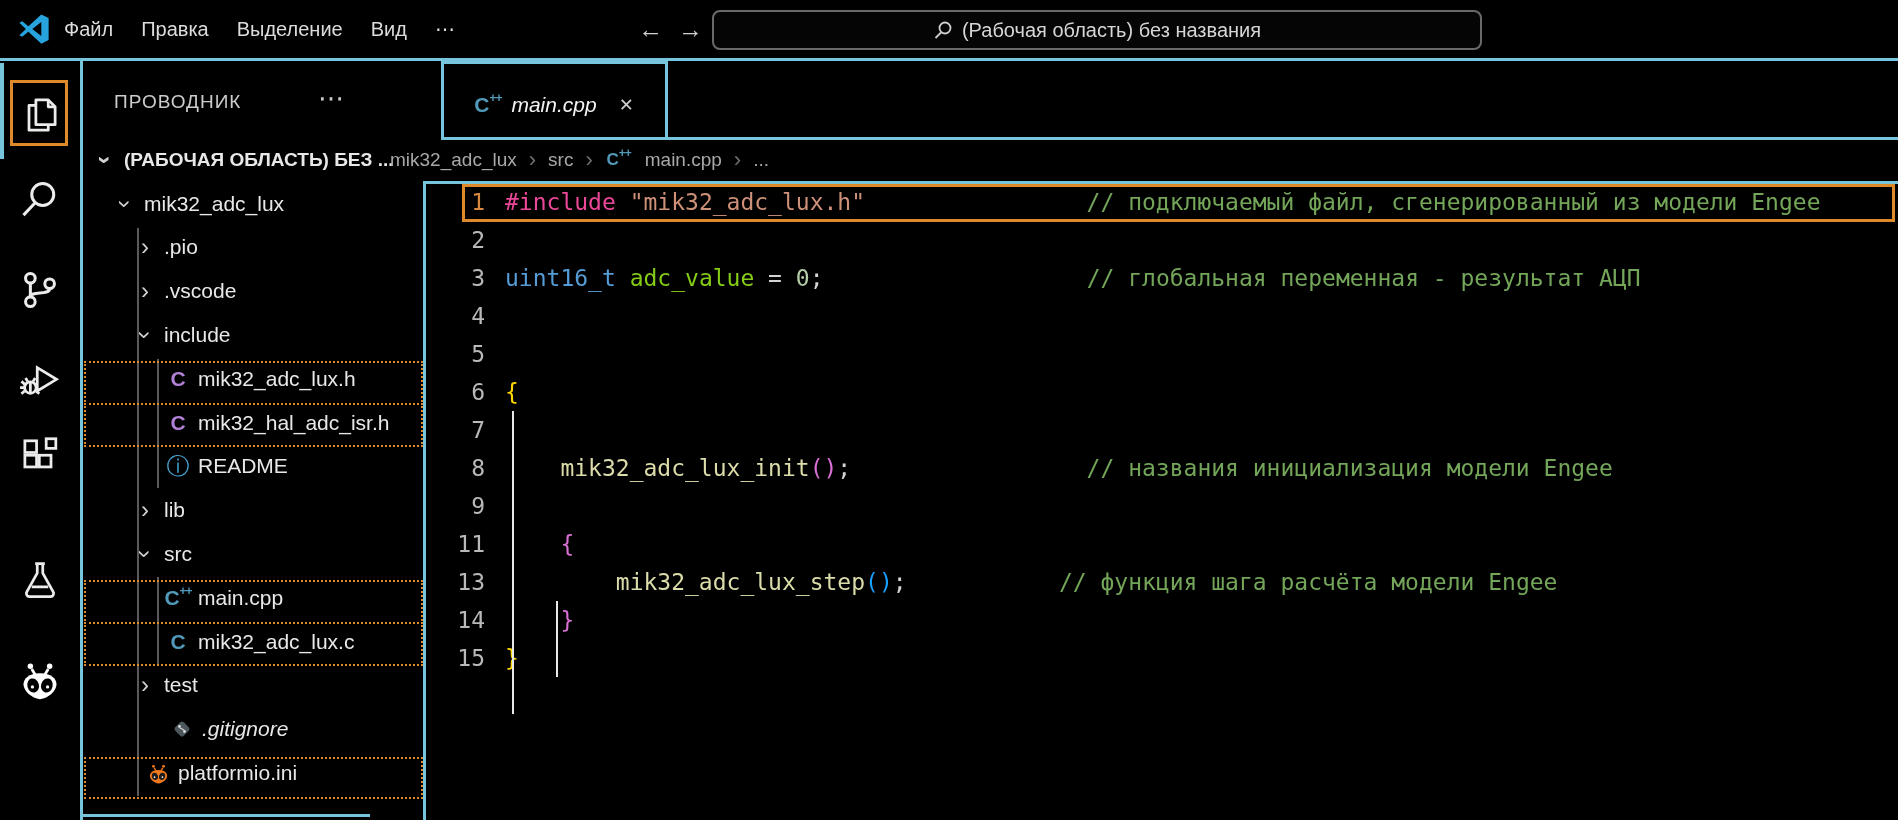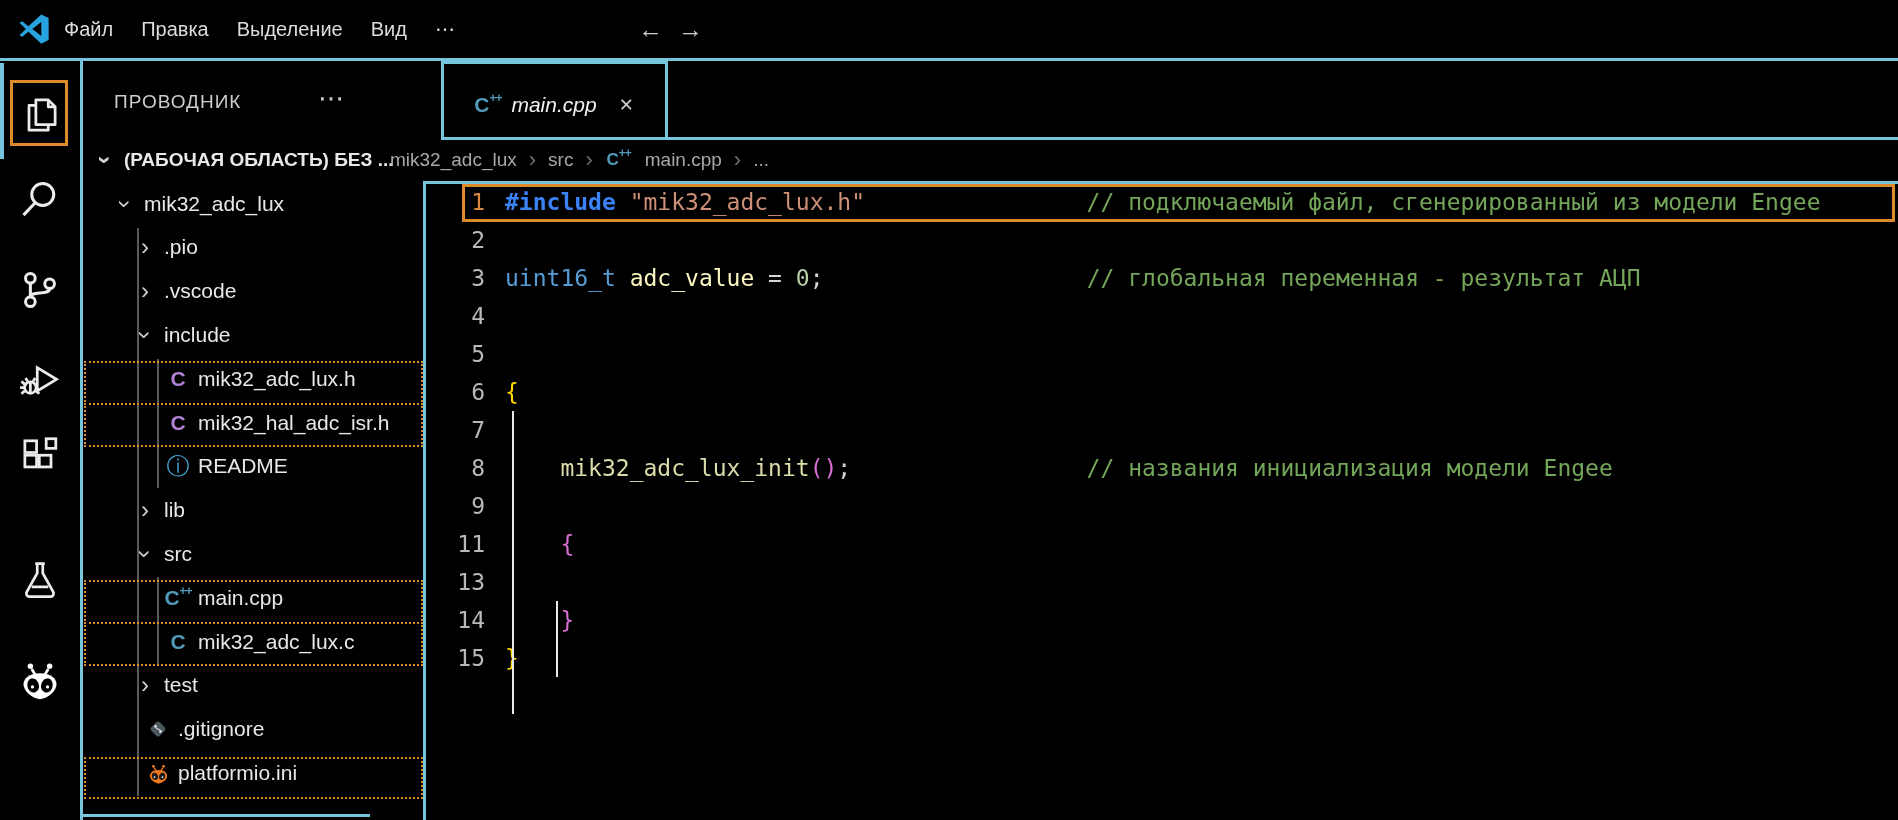--- a/index.html
+++ b/index.html
@@ -55,44 +55,51 @@
   .breadcrumbs{left:390px;top:140px;height:40px;display:flex;align-items:center;gap:12px;font-size:19px;color:#a8a8a8;position:absolute;}
   .bc-sep{color:#6f6f6f;font-size:22px;}
   .bc-item{cursor:pointer;}
   .breadcrumbs .ficon{font-size:17px;}
 
   .code{left:423px;top:183px;width:1475px;height:590px;position:absolute;font-family:"DejaVu Sans Mono",monospace;font-size:23px;line-height:38px;}
   .code-line{height:38px;display:flex;white-space:pre;}
   .gutter{flex:0 0 62px;text-align:right;color:#b9b9b9;}
   .gutter.active{color:#d7873f;}
   .ltext{padding-left:20px;}
-  .tk-pp{color:#3b82f6;font-weight:bold;} .tk-kw{color:#569CD6;} .tk-fn{color:#DCDCAA;}
+  .tk-pp{color:#ec4899;} .tk-kw{color:#569CD6;} .tk-fn{color:#DCDCAA;}
   .tk-str{color:#CE9178;} .tk-num{color:#B5CEA8;} .tk-pl{color:#D4D4D4;}
   .tk-b1{color:#FFD700;} .tk-b2{color:#DA70D6;} .tk-b3{color:#179FFF;}
-  .tk-var{color:#fef9c3;} .tk-com{color:#74A65A;}
+  .tk-var{color:#84cc16;} .tk-com{color:#74A65A;}
   .code-guide{position:absolute;width:2px;background:#e8e8e8;z-index:30;}
 </style>
 </head>
 <body>
 
 <div class="abs titlebar">
   <span class="logo">
     <svg viewBox="0 0 32 32">
         <path fill="#27a3dd" fill-rule="evenodd" d="M22.5 3 L11 13.5 5.5 9.2 3 10.4 8.8 16 3 21.6 5.5 22.8 11 18.5 22.5 29 29 25.8 V6.2 Z M22.5 9.8 V22.2 L14.5 16 Z"></path>
       </svg>
   </span>
   <div class="menus">
     <span class="menu-item">Файл</span>
     <span class="menu-item">Правка</span>
     <span class="menu-item">Выделение</span>
     <span class="menu-item">Вид</span>
     <span class="menu-item">⋯</span>
   </div>
   <span class="nav-arrow" style="left:638px;">←</span>
   <span class="nav-arrow" style="left:678px;">→</span>
+  <div class="searchbox">
+    <svg width="20" height="20" viewBox="0 0 20 20">
+      <circle cx="12" cy="8" r="5.5" fill="none" stroke="#cfcfcf" stroke-width="1.8"></circle>
+      <line x1="8" y1="12.5" x2="2.5" y2="18" stroke="#cfcfcf" stroke-width="1.8"></line>
+    </svg>
+    <span>(Рабочая область) без названия</span>
+  </div>
 </div>
 
 <div class="abs activitybar">
   <div class="anno teal-fill" style="left:0;top:2px;width:4px;height:96px;"></div>
   <div class="anno orange-box" style="left:10px;top:19px;width:52px;height:60px;"></div>
 
   <div class="ab-icon" style="top:32px;">
     <svg viewBox="0 0 32 32" fill="none" stroke="#ececec" stroke-width="2" stroke-linejoin="round">
       <path d="M13 5 H22 L27 10 V23 H13 Z"></path>
         <path d="M22 5 V10 H27"></path>
@@ -207,21 +214,21 @@
       </div>
       <div class="tree-row" style="padding-left: 72px;">
         <span class="spacer"></span>
         <span class="ficon i-c-blue">C</span>
         <span class="tlabel">mik32_adc_lux.c</span>
       </div>
       <div class="tree-row" style="padding-left: 52px;">
         <span class="chev ">›</span>
         <span class="tlabel">test</span>
       </div>
-      <div class="tree-row" style="padding-left: 52px;">
+      <div class="tree-row" style="padding-left: 76px; font-style: italic;">
         <span class="spacer"></span>
         <span class="ficon i-git">
           <svg width="20" height="20" viewBox="0 0 20 20">
             <rect x="4" y="4" width="12" height="12" rx="2.5" fill="#4d575e" transform="rotate(45 10 10)"></rect>
             <circle cx="7.5" cy="7.5" r="1.4" fill="#dadada"></circle>
             <circle cx="12.5" cy="12.5" r="1.4" fill="#dadada"></circle>
             <path d="M8 9 L12 11" stroke="#dadada" stroke-width="1.2"></path>
           </svg>
         </span>
         <span class="tlabel">.gitignore</span>
@@ -267,21 +274,21 @@
     <div class="code-line"><span class="gutter active">1</span><span class="ltext"><span class="tk-pp">#include</span><span class="tk-pl"> </span><span class="tk-str">"mik32_adc_lux.h"</span><span class="tk-pl">                </span><span class="tk-com">// подключаемый файл, сгенерированный из модели Engee</span></span></div>
     <div class="code-line"><span class="gutter">2</span><span class="ltext"></span></div>
     <div class="code-line"><span class="gutter">3</span><span class="ltext"><span class="tk-kw">uint16_t</span><span class="tk-pl"> </span><span class="tk-var">adc_value</span><span class="tk-pl"> = </span><span class="tk-num">0</span><span class="tk-pl">;</span><span class="tk-pl">                   </span><span class="tk-com">// глобальная переменная - результат АЦП</span></span></div>
     <div class="code-line"><span class="gutter">4</span><span class="ltext"></span></div>
     <div class="code-line"><span class="gutter">5</span></div>
     <div class="code-line"><span class="gutter">6</span><span class="ltext"><span class="tk-b1">{</span></span></div>
     <div class="code-line"><span class="gutter">7</span><span class="ltext"></span></div>
     <div class="code-line"><span class="gutter">8</span><span class="ltext"><span class="tk-pl">    </span><span class="tk-fn">mik32_adc_lux_init</span><span class="tk-b2">()</span><span class="tk-pl">;</span><span class="tk-pl">                 </span><span class="tk-com">// названия инициализация модели Engee</span></span></div>
     <div class="code-line"><span class="gutter">9</span><span class="ltext"></span></div>
     <div class="code-line"><span class="gutter">11</span><span class="ltext"><span class="tk-pl">    </span><span class="tk-b2">{</span></span></div>
-    <div class="code-line"><span class="gutter">13</span></div>
+    <div class="code-line"><span class="gutter">13</span><span class="ltext"><span class="tk-pl">        </span><span class="tk-fn">mik32_adc_lux_step</span><span class="tk-b3">()</span><span class="tk-pl">;</span><span class="tk-pl">           </span><span class="tk-com">// функция шага расчёта модели Engee</span></span></div>
     <div class="code-line"><span class="gutter">14</span><span class="ltext"><span class="tk-pl">    </span><span class="tk-b2">}</span></span></div>
     <div class="code-line"><span class="gutter">15</span><span class="ltext"><span class="tk-b1">}</span></span></div>
   </div>
 <div class="code-guide" style="left:512px;top:411px;height:303px;"></div>
 <div class="code-guide" style="left:556px;top:601px;height:76px;"></div>
 
 <div class="anno teal-fill" style="left:0;top:58px;width:1898px;height:3px;"></div>
 <div class="anno teal-fill" style="left:80px;top:61px;width:3px;height:759px;"></div>
 <div class="anno teal-fill" style="left:80px;top:814px;width:290px;height:3px;"></div>
 <div class="anno teal-box" style="left:441px;top:61px;width:221px;height:73px;"></div>

